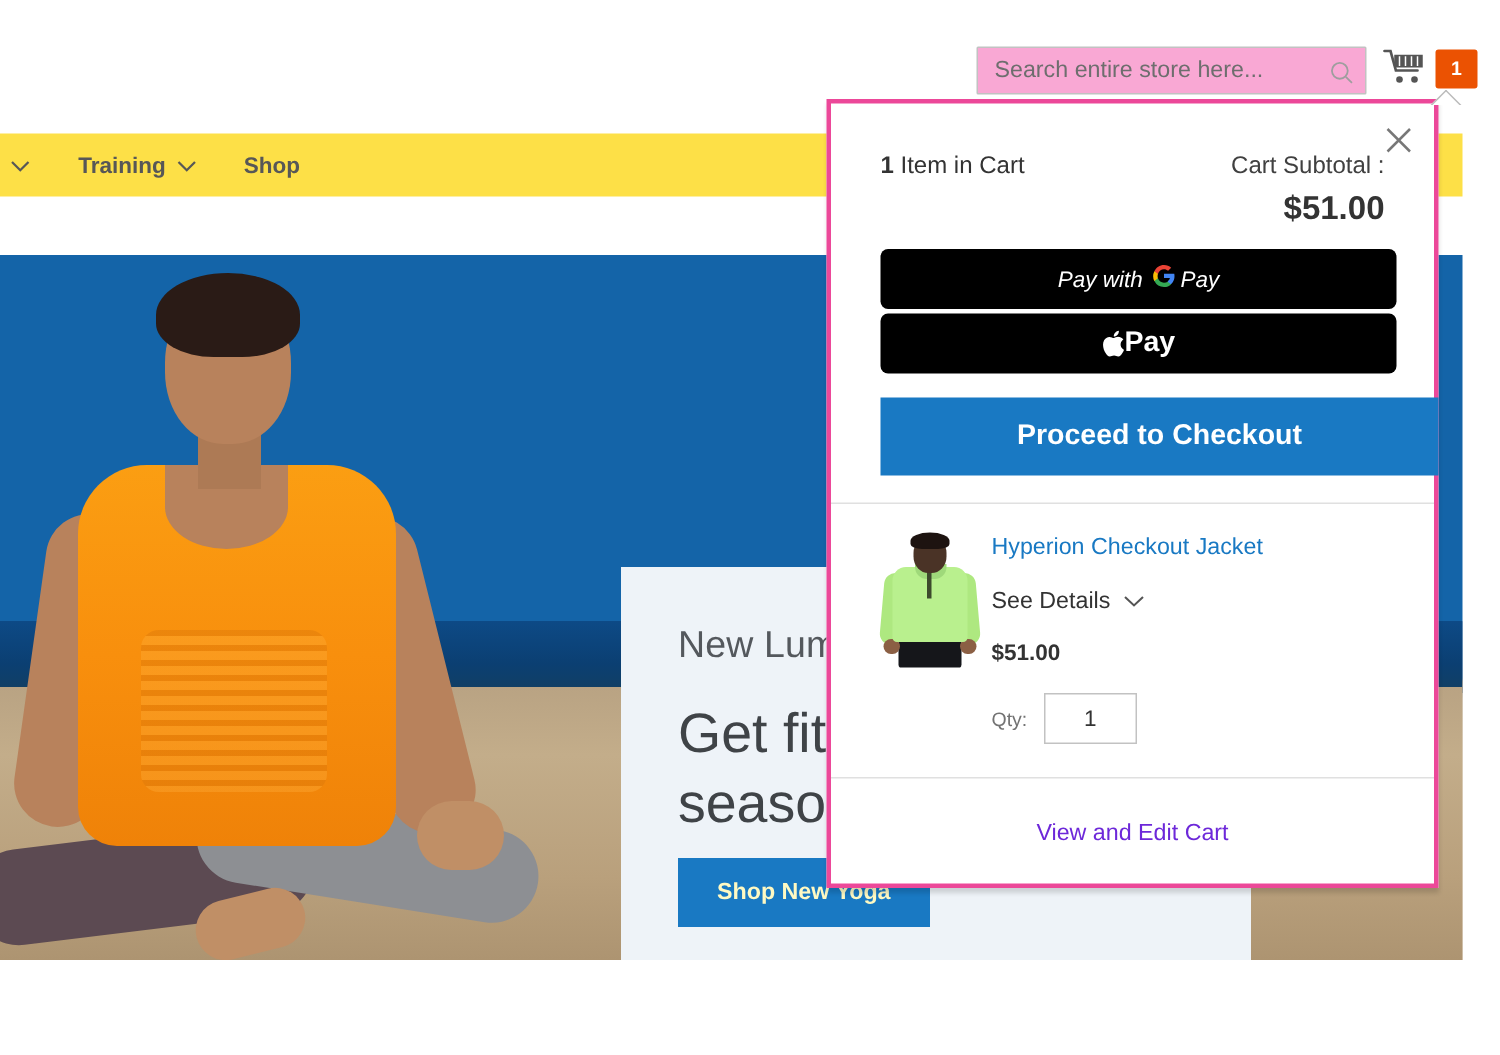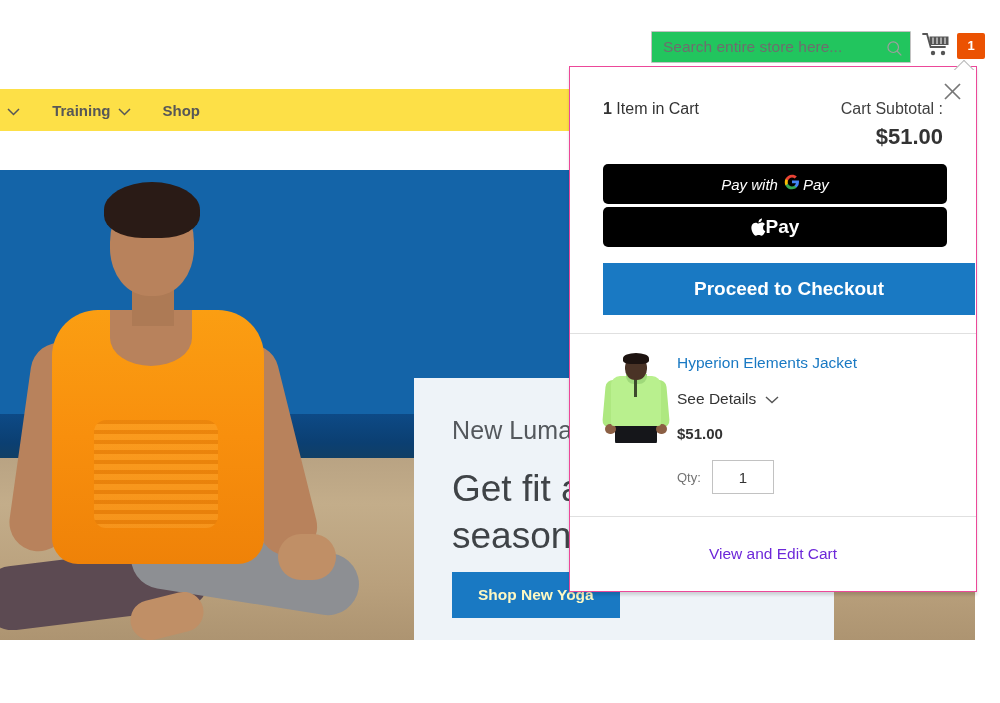--- a/index.html
+++ b/index.html
@@ -13,21 +13,21 @@
 
   .page { position: relative; width: 1000px; height: 703px; background:#fff; }
 
   
   .header {
     position: absolute; left:0; top:0; width:975px; height:105px;
     background:#ffffff;
   }
   .search-wrap {
     position:absolute; left:651px; top:31px; width:260px; height:32px;
-    border:1px solid #c2c2c2; background:#22c55e; border-radius:1px;
+    border:1px solid #c2c2c2; background:#f9a8d4; border-radius:1px;
   }
   .search-input {
     position:absolute; left:0; top:0; width:225px; height:30px;
     border:none; outline:none; background:transparent;
     font-family:"Liberation Sans", sans-serif;
     font-size:15.5px; color:#575757; padding-left:11px; line-height:30px;
   }
   .search-input::placeholder { color:#6e6e6e; opacity:1; }
   .search-btn {
     position:absolute; right:4px; top:4px; width:24px; height:24px;
@@ -138,22 +138,22 @@
     position:absolute; left:38px; top:194px; height:46px; padding:0 26px;
     background:#1979c3; color:#fef9c3; font-size:15.5px; font-weight:700;
     border:none; cursor:pointer; line-height:46px; white-space:nowrap;
   }
 
   
   .lower { position:absolute; left:0; top:640px; width:1000px; height:63px; background:#fff; }
 
   
   .minicart {
-    position:absolute; left:569px; top:66px; width:408px; height:526px;
-    background:#ffffff; border:1px solid #ec4899;
+    position:absolute; left:551px; top:66px; width:408px; height:526px;
+    background:#ffffff; border:3px solid #ec4899;
     box-shadow: 0 3px 3px rgba(0,0,0,.14);
     z-index:50;
   }
   .mc-close {
     position:absolute; right:8px; top:8px; width:32px; height:32px;
     background:transparent; border:none; cursor:pointer;
     display:flex; align-items:center; justify-content:center;
   }
   .mc-summary {
     position:absolute; left:33px; top:33px; right:33px; height:64px;
@@ -377,21 +377,21 @@
         <div class="t-handL"></div>
           <div class="t-handR"></div>
         <div class="t-body"></div>
         <div class="t-collar"></div>
         <div class="t-zip"></div>
         <div class="t-head"></div>
         <div class="t-hair"></div>
       </div>
 
       <div class="mc-detailblock">
-        <a class="mc-pname-a">Hyperion Elements Jacket</a>
+        <a class="mc-pname-a">Hyperion Checkout Jacket</a>
         <div class="mc-seedetails">
           <span>See Details</span>
           <span>
             <svg width="14" height="8" viewBox="0 0 14 8">
                 <path d="M1 1 L7 6.6 L13 1" fill="none" stroke="#555" stroke-width="1.4"></path>
               </svg>
           </span>
         </div>
         <div class="mc-price">$51.00</div>
         <div class="mc-qty-row">

